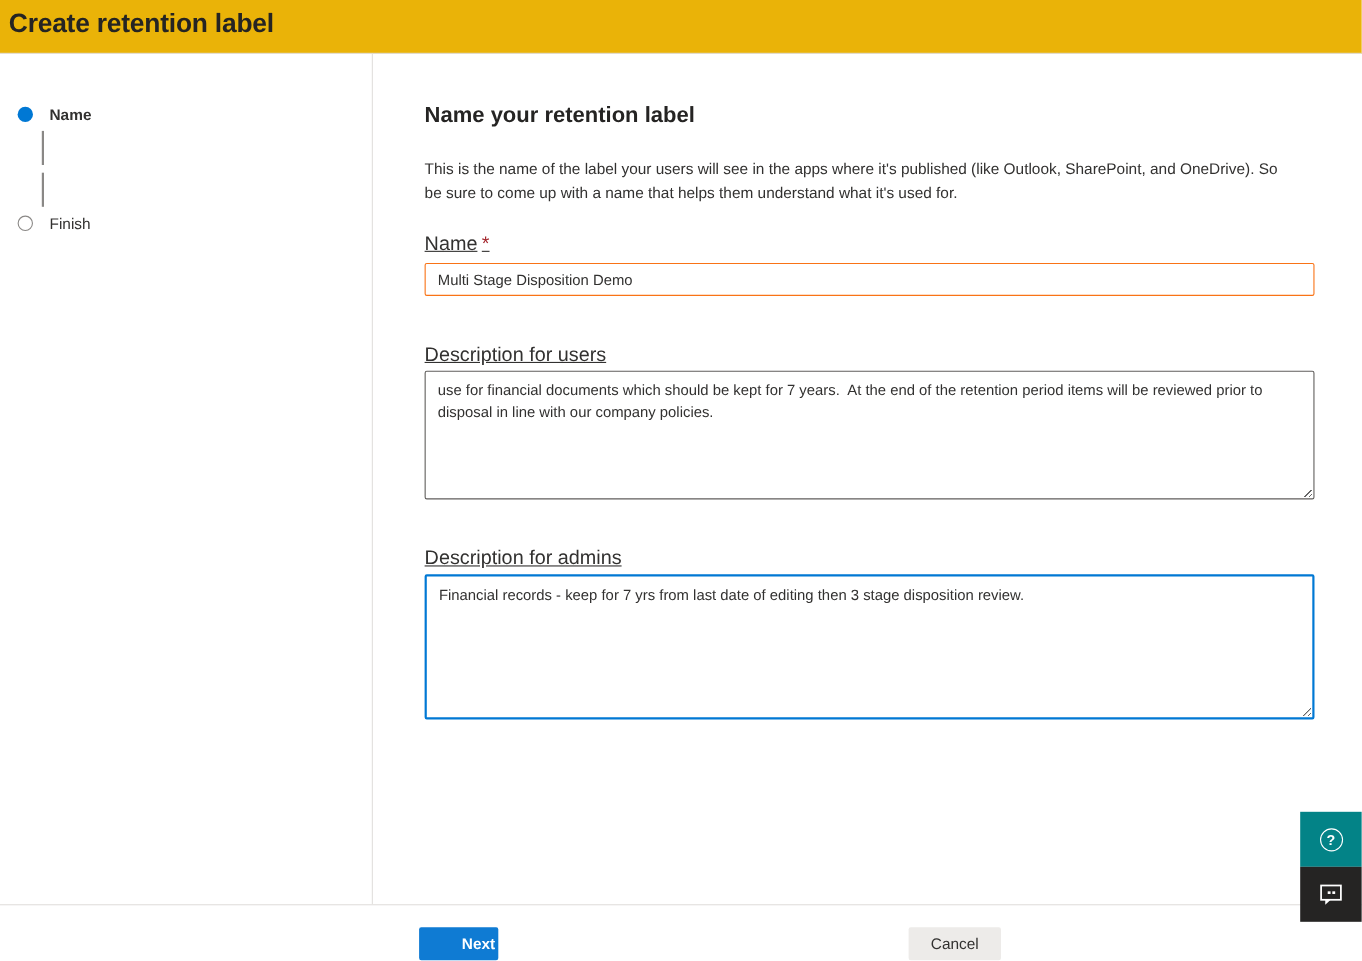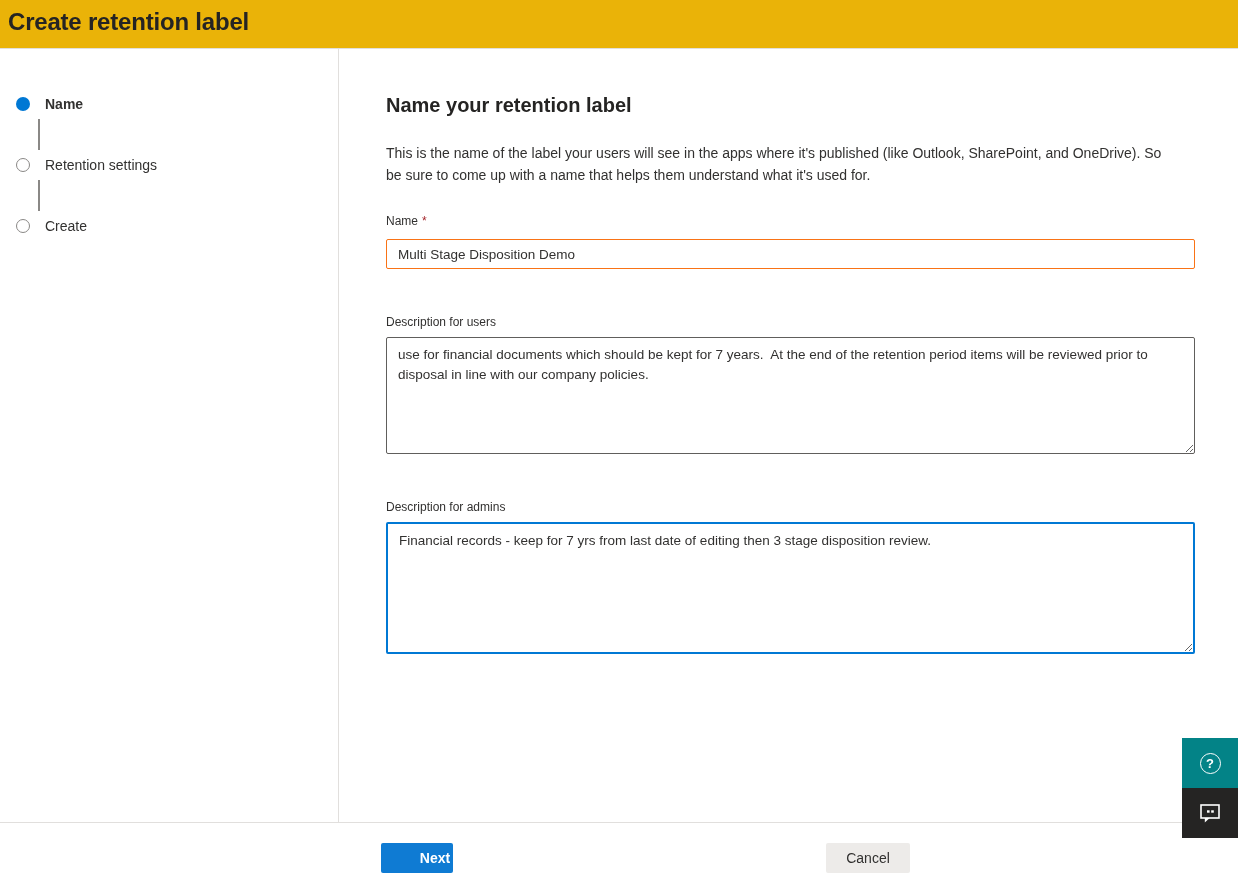--- a/index.html
+++ b/index.html
@@ -55,21 +55,21 @@
   .main h2 {
     margin-top: 43px;
     font-size: 20px; line-height: 27px; font-weight: 700; color: #252423;
   }
   .main .intro {
     margin-top: 24px;
     font-size: 14px; line-height: 21.5px; color: #323130;
     max-width: 785px;
   }
   .field-label {
-    font-size: 12px; line-height: 16px; color: #323130;
+    font-size: 18px; line-height: 16px; color: #323130; text-decoration: underline;
   }
   .field-label .req { color: #a4262c; margin-left: 4px; }
   .lbl-name { margin-top: 27px; }
   .lbl-users { margin-top: 45px; }
   .lbl-admins { margin-top: 45px; }
 
   .text-input {
     display: block; margin-top: 10px;
     width: 809px; height: 30px;
     border: 1px solid #f97316; border-radius: 2px;
@@ -135,28 +135,24 @@
   <h1>Create retention label</h1>
 </div>
 
 <div class="sidebar">
   <div class="stepper">
     <div class="step active">
       <span class="step-dot"></span>
       <span class="step-label">Name</span>
     </div>
     <div class="step-connector"></div>
-    <div class="step upcoming">
-      <span class="step-dot"></span>
-      <span class="step-label">Retention settings</span>
-    </div>
     <div class="step-connector"></div>
     <div class="step upcoming">
       <span class="step-dot"></span>
-      <span class="step-label">Create</span>
+      <span class="step-label">Finish</span>
     </div>
   </div>
 </div>
 
 <div class="main">
   <h2>Name your retention label</h2>
   <p class="intro">This is the name of the label your users will see in the apps where it's published (like Outlook, SharePoint, and OneDrive). So be sure to come up with a name that helps them understand what it's used for.</p>
 
   <div class="field-label lbl-name">
     <span>Name</span><span class="req">*</span>

